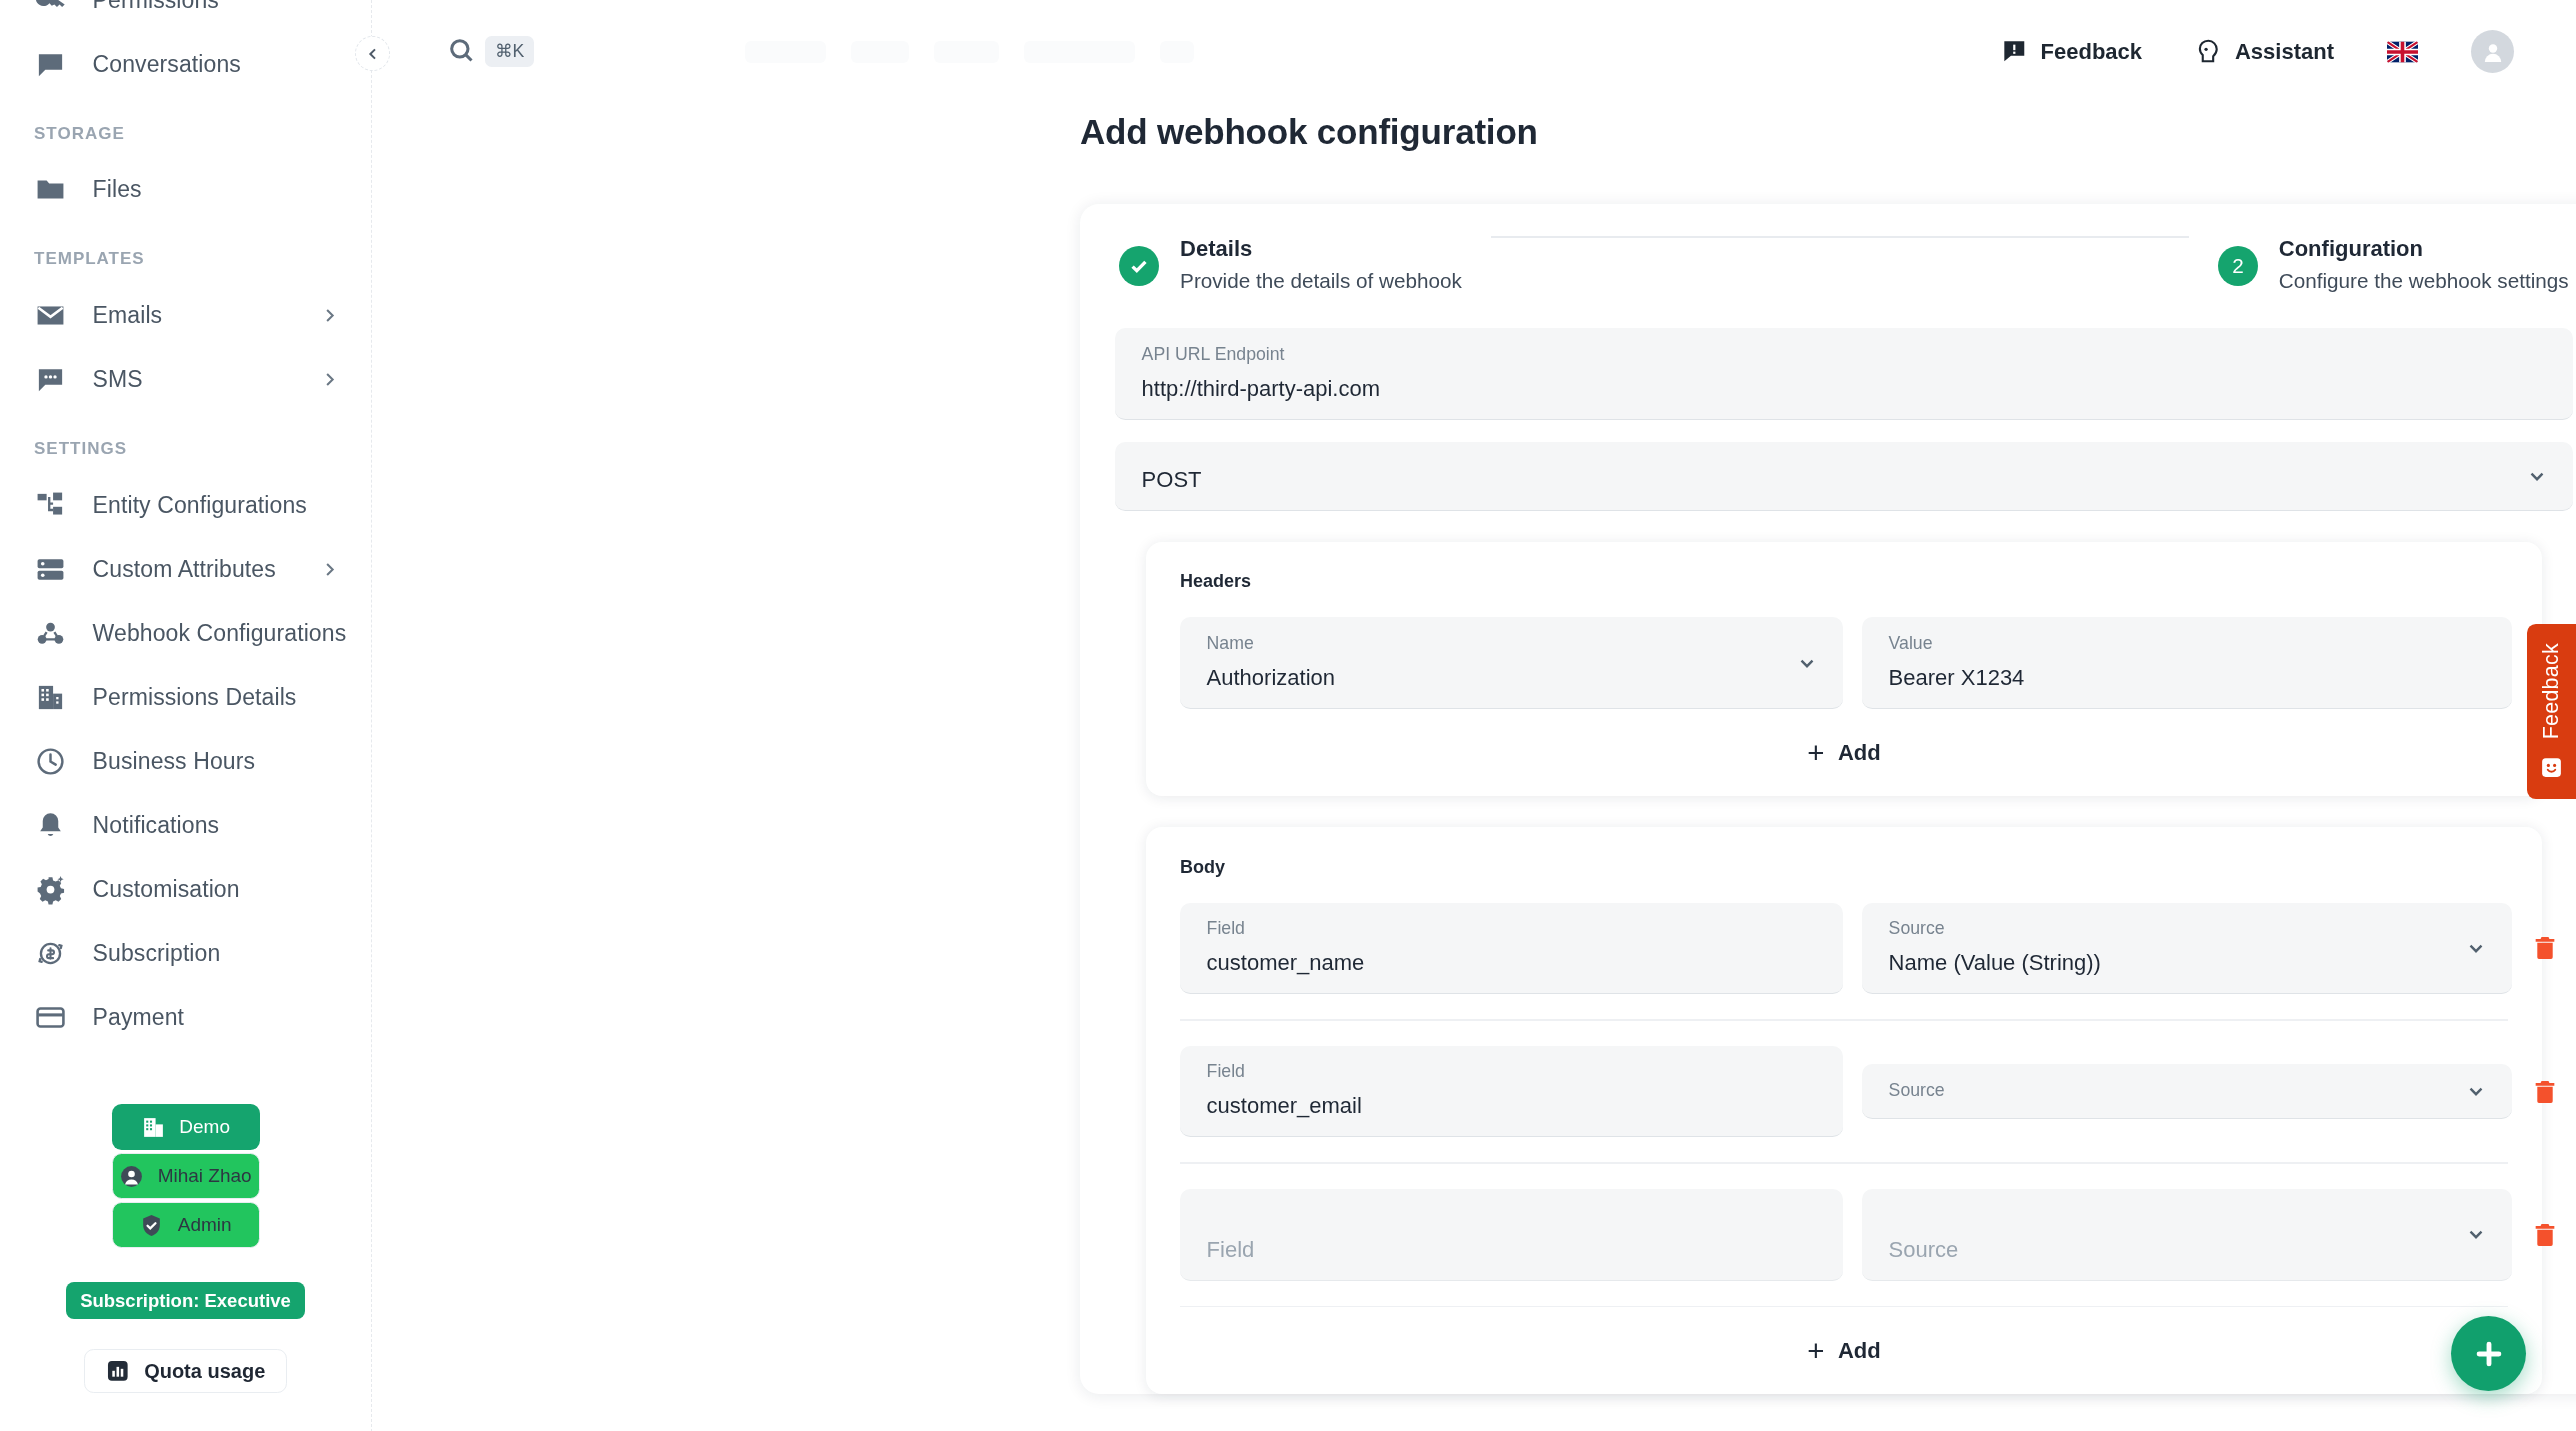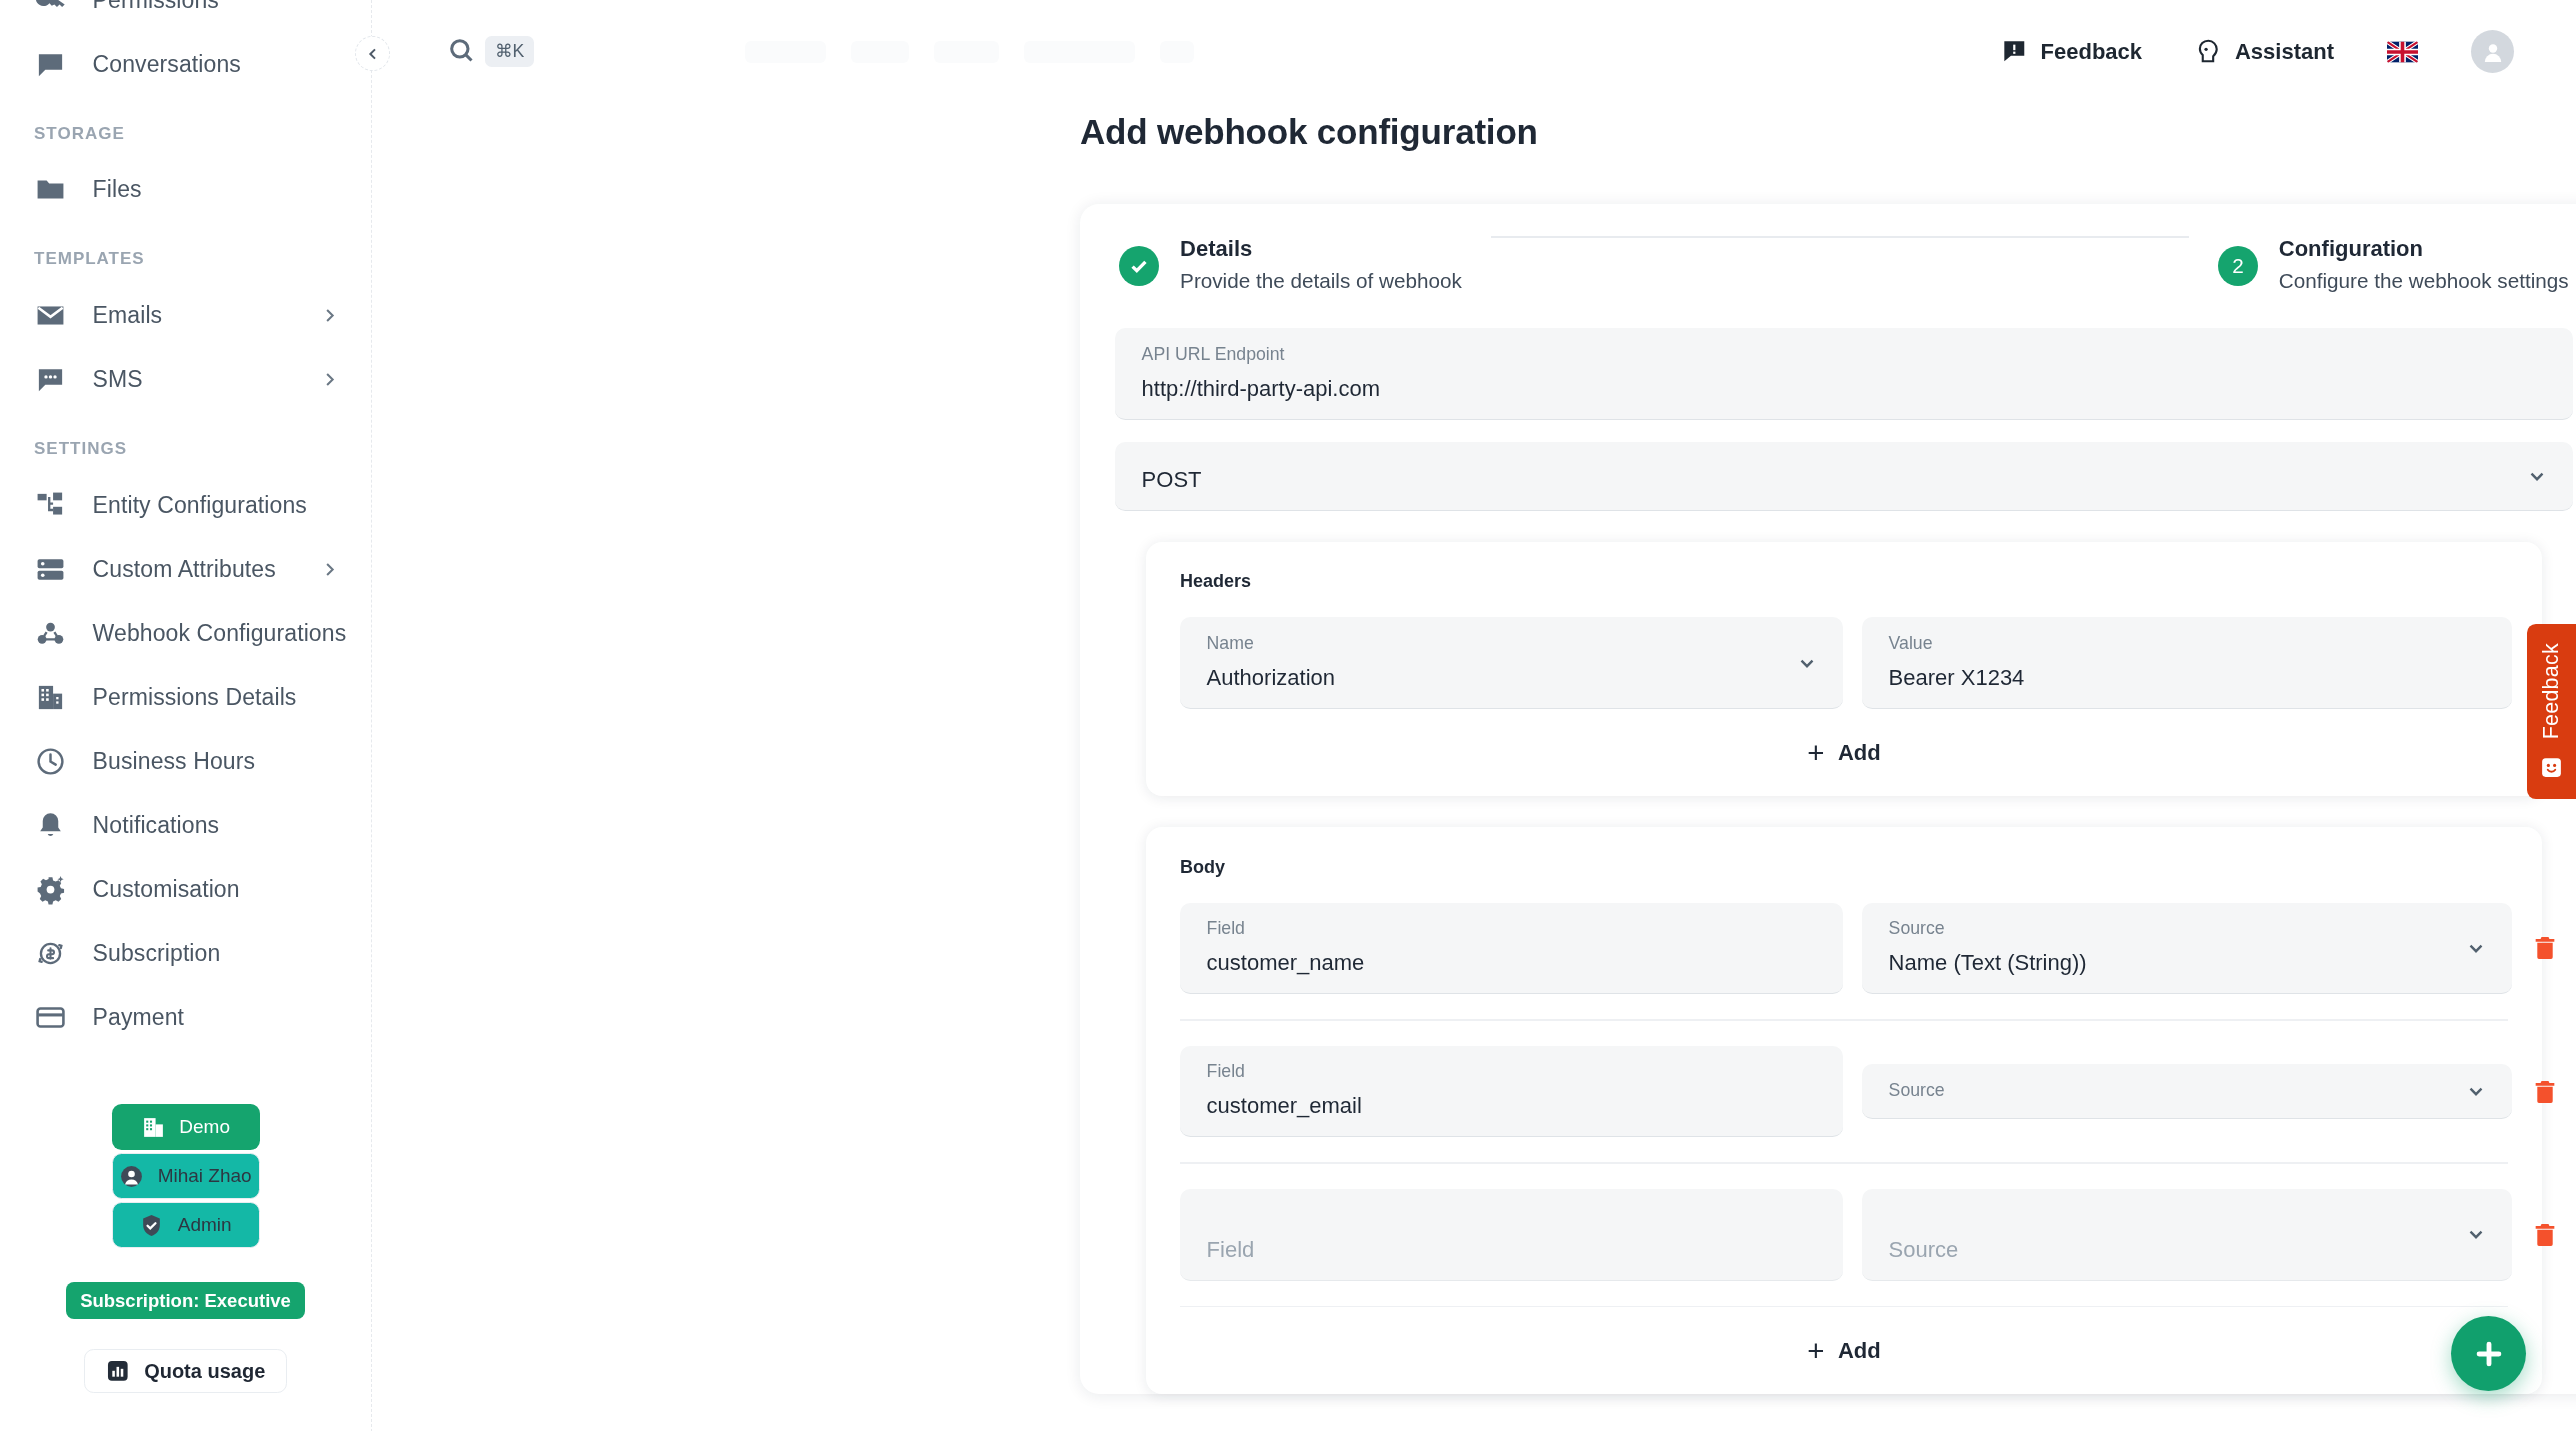--- a/index.html
+++ b/index.html
@@ -43,21 +43,21 @@
   
   .chips { margin-top: 55px; display: flex; flex-direction: column; align-items: center; gap: 3px; }
   .chip {
     width: 148px; height: 46px; border-radius: 9.6px;
     display: flex; align-items: center; justify-content: center; gap: 13.3px;
     font-size: 19px; font-weight: 500;
   }
   .chip svg { width: 25px; height: 25px; }
   .chip-demo { background: #15a46e; color: #fff; }
   .chip-demo svg { fill: #ffffff; }
-  .chip-plain { background: #14b8a6; border: 1.5px solid #e9edf1; color: #2d3742; }
+  .chip-plain { background: #22c55e; border: 1.5px solid #e9edf1; color: #2d3742; }
   .chip-plain svg { fill: #3f4a57; }
   .sub-badge {
     margin-top: 34px; align-self: center;
     background: #15a46e; color: #fff; font-weight: 700;
     font-size: 18.5px; border-radius: 8px; padding: 7.4px 14px; white-space: nowrap;
   }
   .quota {
     margin-top: 29.5px; align-self: center;
     display: flex; align-items: center; gap: 14.8px;
     border: 1.5px solid #e9edf1; border-radius: 9.6px;
@@ -557,21 +557,21 @@
         <div class="row">
           <div class="col-a">
             <div class="field">
               <div class="flabel">Field</div>
               <div class="fvalue">customer_name</div>
             </div>
           </div>
           <div class="col-b">
             <div class="field">
               <div class="flabel">Source</div>
-              <div class="fvalue">Name (Text (String))</div>
+              <div class="fvalue">Name (Value (String))</div>
               <span class="fcaret">
                 <svg viewBox="0 0 24 24">
                     <path d="M6 9.5l6 6 6-6"></path>
                   </svg>
               </span>
             </div>
           </div>
           <div class="trash">
             <svg viewBox="0 0 24 24">
                 <path d="M9 2.6h6l.8 1.6H20v2.4H4V4.2h4.2z"></path>

